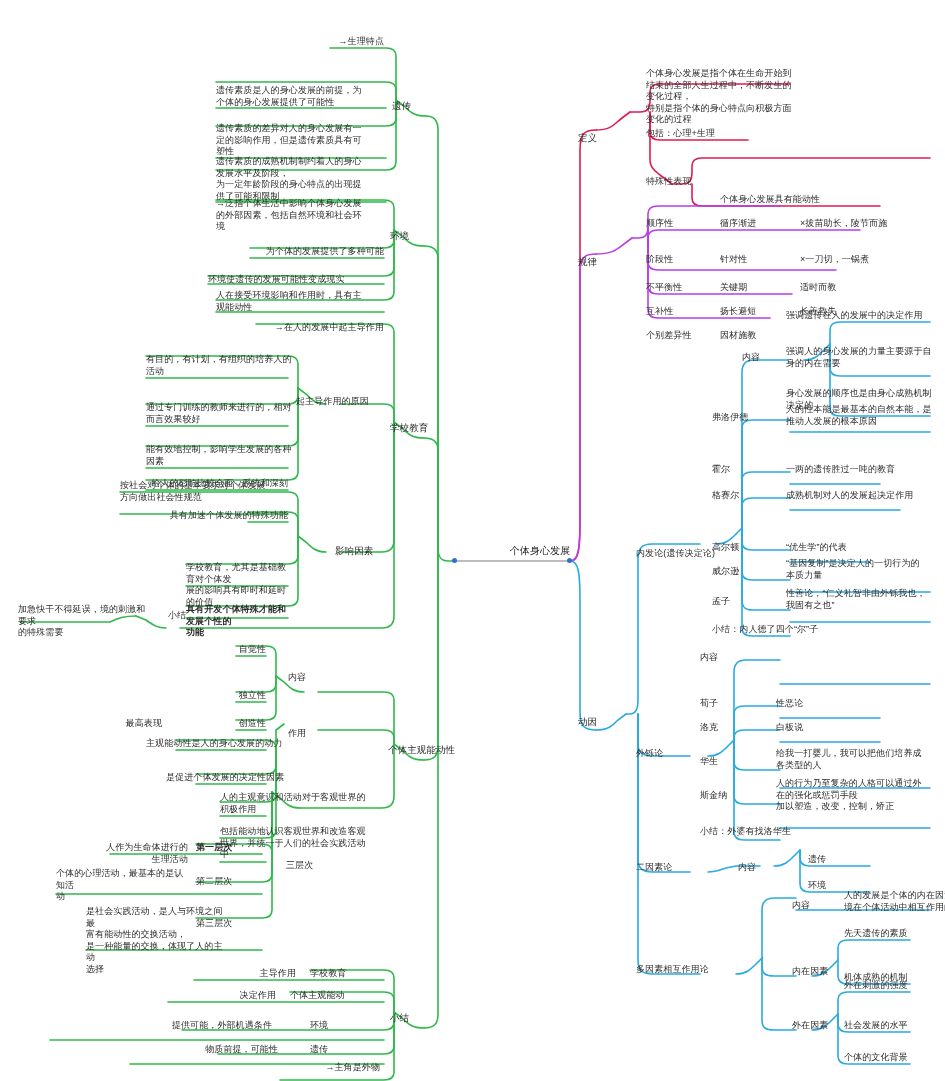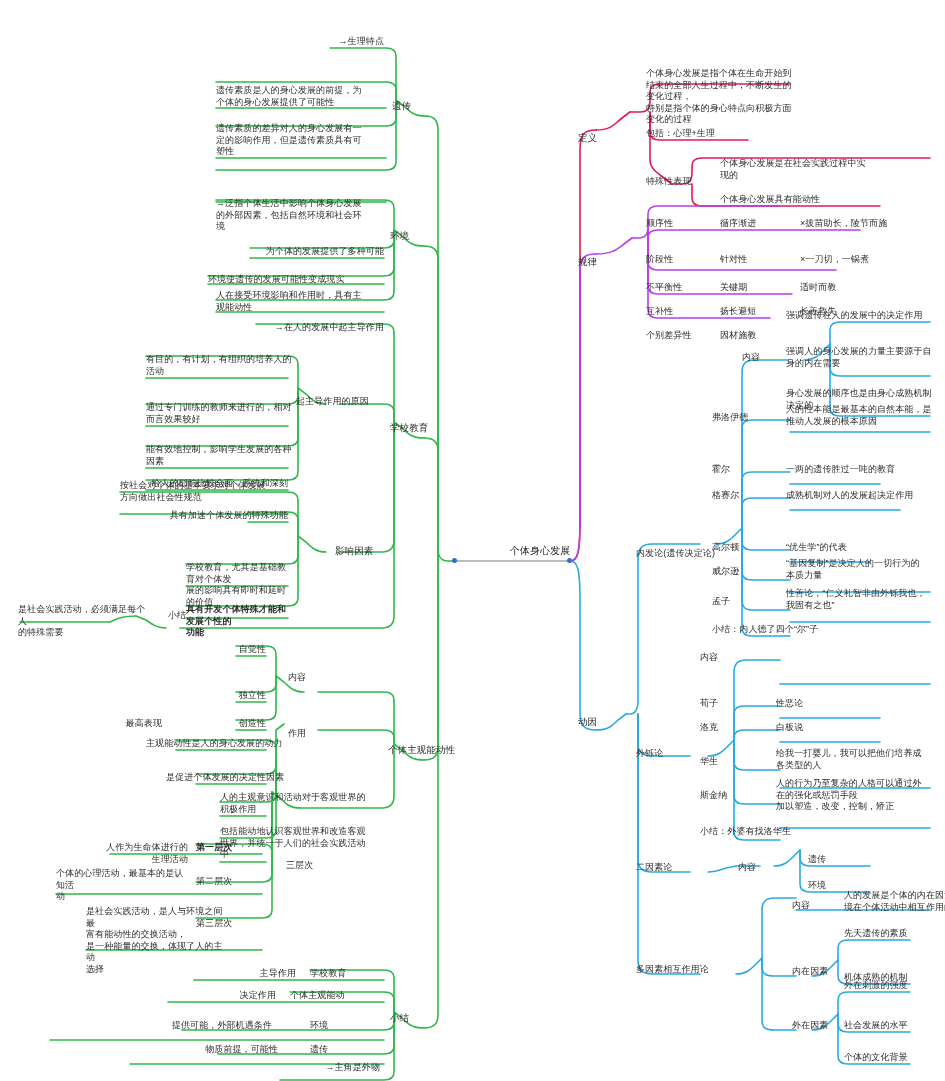--- a/index.html
+++ b/index.html
@@ -263,20 +263,24 @@
 
   <div class="node r lvl1" style="left:440px;top:545px;width:0px;white-space:nowrap;transform:translateX(-105px);">影响因素</div>
 
   <div class="node l lvl1" style="left:392px;top:100px;">遗传</div>
   <div class="node r" style="left:260px;top:36px;width:124px;">→生理特点</div>
   <div class="node l" style="left:216px;top:85px;width:172px;">遗传素质是人的身心发展的前提，为
 个体的身心发展提供了可能性</div>
   <div class="node l" style="left:216px;top:123px;width:172px;">遗传素质的差异对人的身心发展有一
 定的影响作用，但是遗传素质具有可
 塑性</div>
+  <div class="node l" style="left:216px;top:156px;width:172px;">遗传素质的成熟机制制约着人的身心
+发展水平及阶段，
+为一定年龄阶段的身心特点的出现提
+供了可能和限制</div>
 
   <div class="node l lvl1" style="left:390px;top:230px;">环境</div>
   <div class="node l" style="left:216px;top:198px;width:172px;">→泛指个体生活中影响个体身心发展
 的外部因素，包括自然环境和社会环
 境</div>
   <div class="node r" style="left:216px;top:246px;width:168px;">为个体的发展提供了多种可能</div>
   <div class="node l" style="left:208px;top:274px;width:176px;">环境使遗传的发展可能性变成现实</div>
   <div class="node l" style="left:216px;top:290px;width:172px;">人在接受环境影响和作用时，具有主
 观能动性</div>
 
@@ -294,21 +298,21 @@
 
   <div class="node l" style="left:120px;top:480px;width:168px;">按社会对个体的基本要求对个体发展
 方向做出社会性规范</div>
   <div class="node r" style="left:120px;top:510px;width:168px;">具有加速个体发展的特殊功能</div>
   <div class="node l" style="left:186px;top:562px;width:102px;">学校教育，尤其是基础教育对个体发
 展的影响具有即时和延时的价值</div>
   <div class="node l" style="left:186px;top:604px;width:102px;font-weight:bold;">具有开发个体特殊才能和发展个性的
 功能</div>
 
   <div class="node l" style="left:168px;top:610px;width:40px;">小结</div>
-  <div class="node l" style="left:18px;top:604px;width:134px;">是社会实践活动，必须满足每个人
+  <div class="node l" style="left:18px;top:604px;width:134px;">加急快干不得延误，境的刺激和要求
 的特殊需要</div>
 
   <div class="node l lvl1" style="left:388px;top:744px;">个体主观能动性</div>
 
   <div class="node l" style="left:288px;top:672px;width:60px;">内容</div>
   <div class="node r" style="left:180px;top:644px;width:86px;">自觉性</div>
   <div class="node r" style="left:180px;top:690px;width:86px;">独立性</div>
   <div class="node r" style="left:180px;top:718px;width:86px;">创造性</div>
   <div class="node r" style="left:82px;top:718px;width:80px;">最高表现</div>
 
@@ -345,22 +349,20 @@
   <div class="node r" style="left:260px;top:1062px;width:120px;">→主角是外物</div>
 
   <div class="node l lvl1" style="left:578px;top:132px;">定义</div>
   <div class="node l" style="left:646px;top:68px;width:178px;">个体身心发展是指个体在生命开始到
 结束的全部人生过程中，不断发生的
 变化过程，
 特别是指个体的身心特点向积极方面
 变化的过程</div>
   <div class="node l" style="left:646px;top:128px;width:178px;">包括：心理+生理</div>
   <div class="node l" style="left:646px;top:176px;width:72px;">特殊性表现</div>
-  <div class="node l" style="left:720px;top:158px;width:186px;">个体身心发展是在社会实践过程中实
-现的</div>
   <div class="node l" style="left:720px;top:194px;width:186px;">个体身心发展具有能动性</div>
 
   <div class="node l lvl1" style="left:578px;top:256px;">规律</div>
   <div class="node l" style="left:646px;top:218px;width:68px;">顺序性</div>
   <div class="node l" style="left:720px;top:218px;width:72px;">循序渐进</div>
   <div class="node l" style="left:800px;top:218px;width:136px;">×拔苗助长，陵节而施</div>
 
   <div class="node l" style="left:646px;top:254px;width:68px;">阶段性</div>
   <div class="node l" style="left:720px;top:254px;width:72px;">针对性</div>
   <div class="node l" style="left:800px;top:254px;width:136px;">×一刀切，一锅煮</div>

